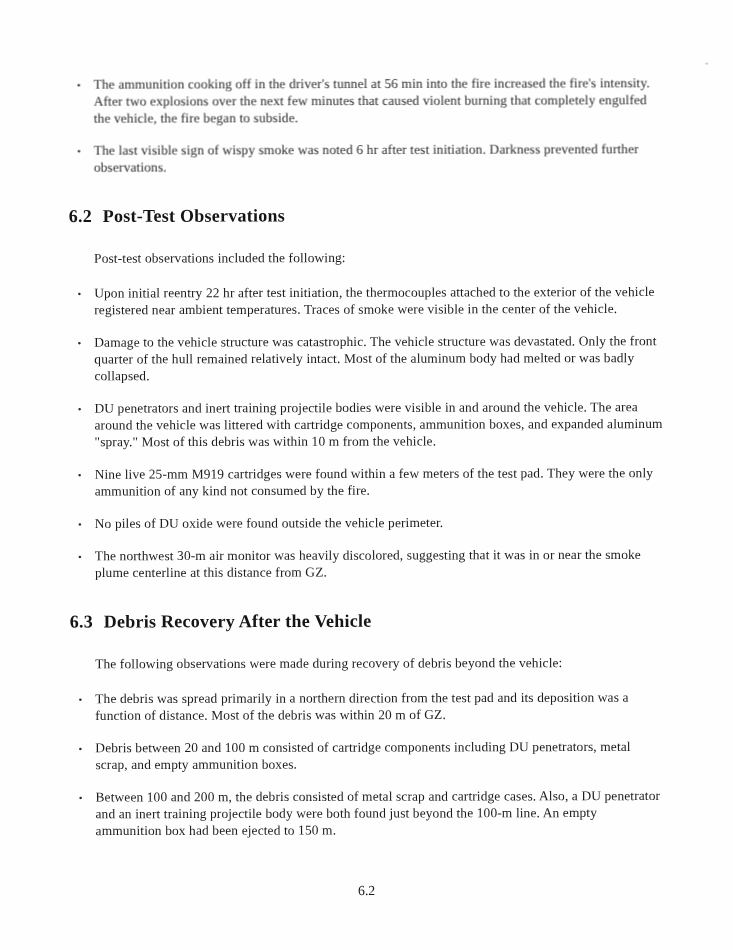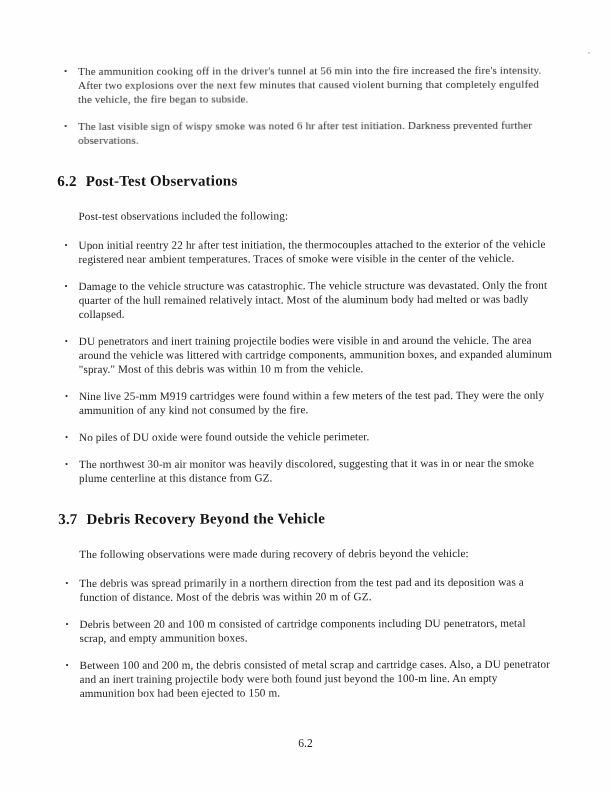--- a/index.html
+++ b/index.html
@@ -128,21 +128,21 @@
         <span class="marker">•</span>
         <span class="btxt">No piles of DU oxide were found outside the vehicle perimeter.</span>
       </li>
       <li>
         <span class="marker">•</span>
         <span class="btxt">The northwest 30-m air monitor was heavily discolored, suggesting that it was in or near the smoke plume centerline at this distance from GZ.</span>
       </li>
     </ul>
 
     <h2 class="section-heading">
-      <span class="sec-num">3.7</span><span>Debris Recovery Beyond the Vehicle</span>
+      <span class="sec-num">6.3</span><span>Debris Recovery After the Vehicle</span>
     </h2>
 
     <p class="intro">The following observations were made during recovery of debris beyond the vehicle:</p>
 
     <ul class="bullets">
       <li>
         <span class="marker">•</span>
         <span class="btxt">The debris was spread primarily in a northern direction from the test pad and its deposition was a function of distance.  Most of the debris was within 20 m of GZ.</span>
       </li>
       <li>

